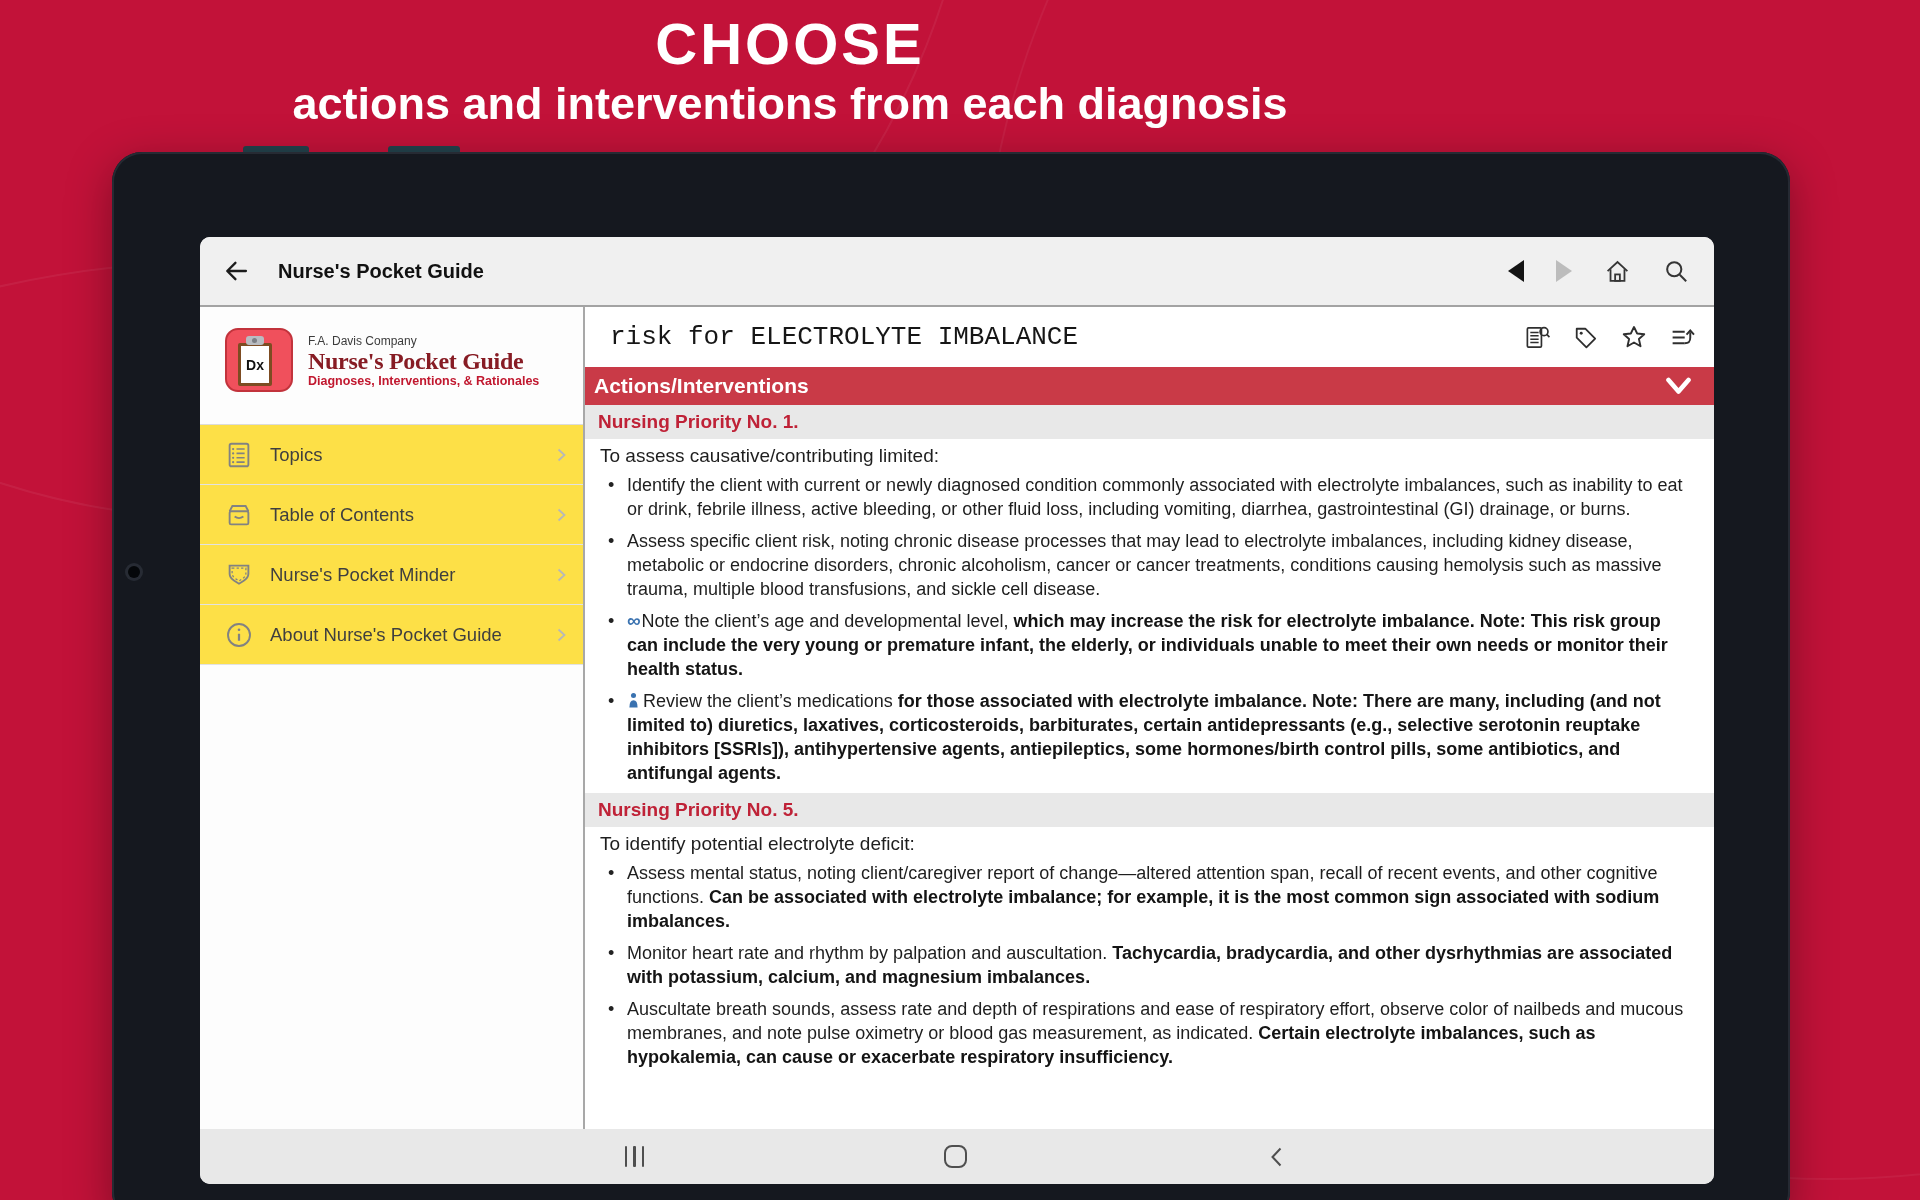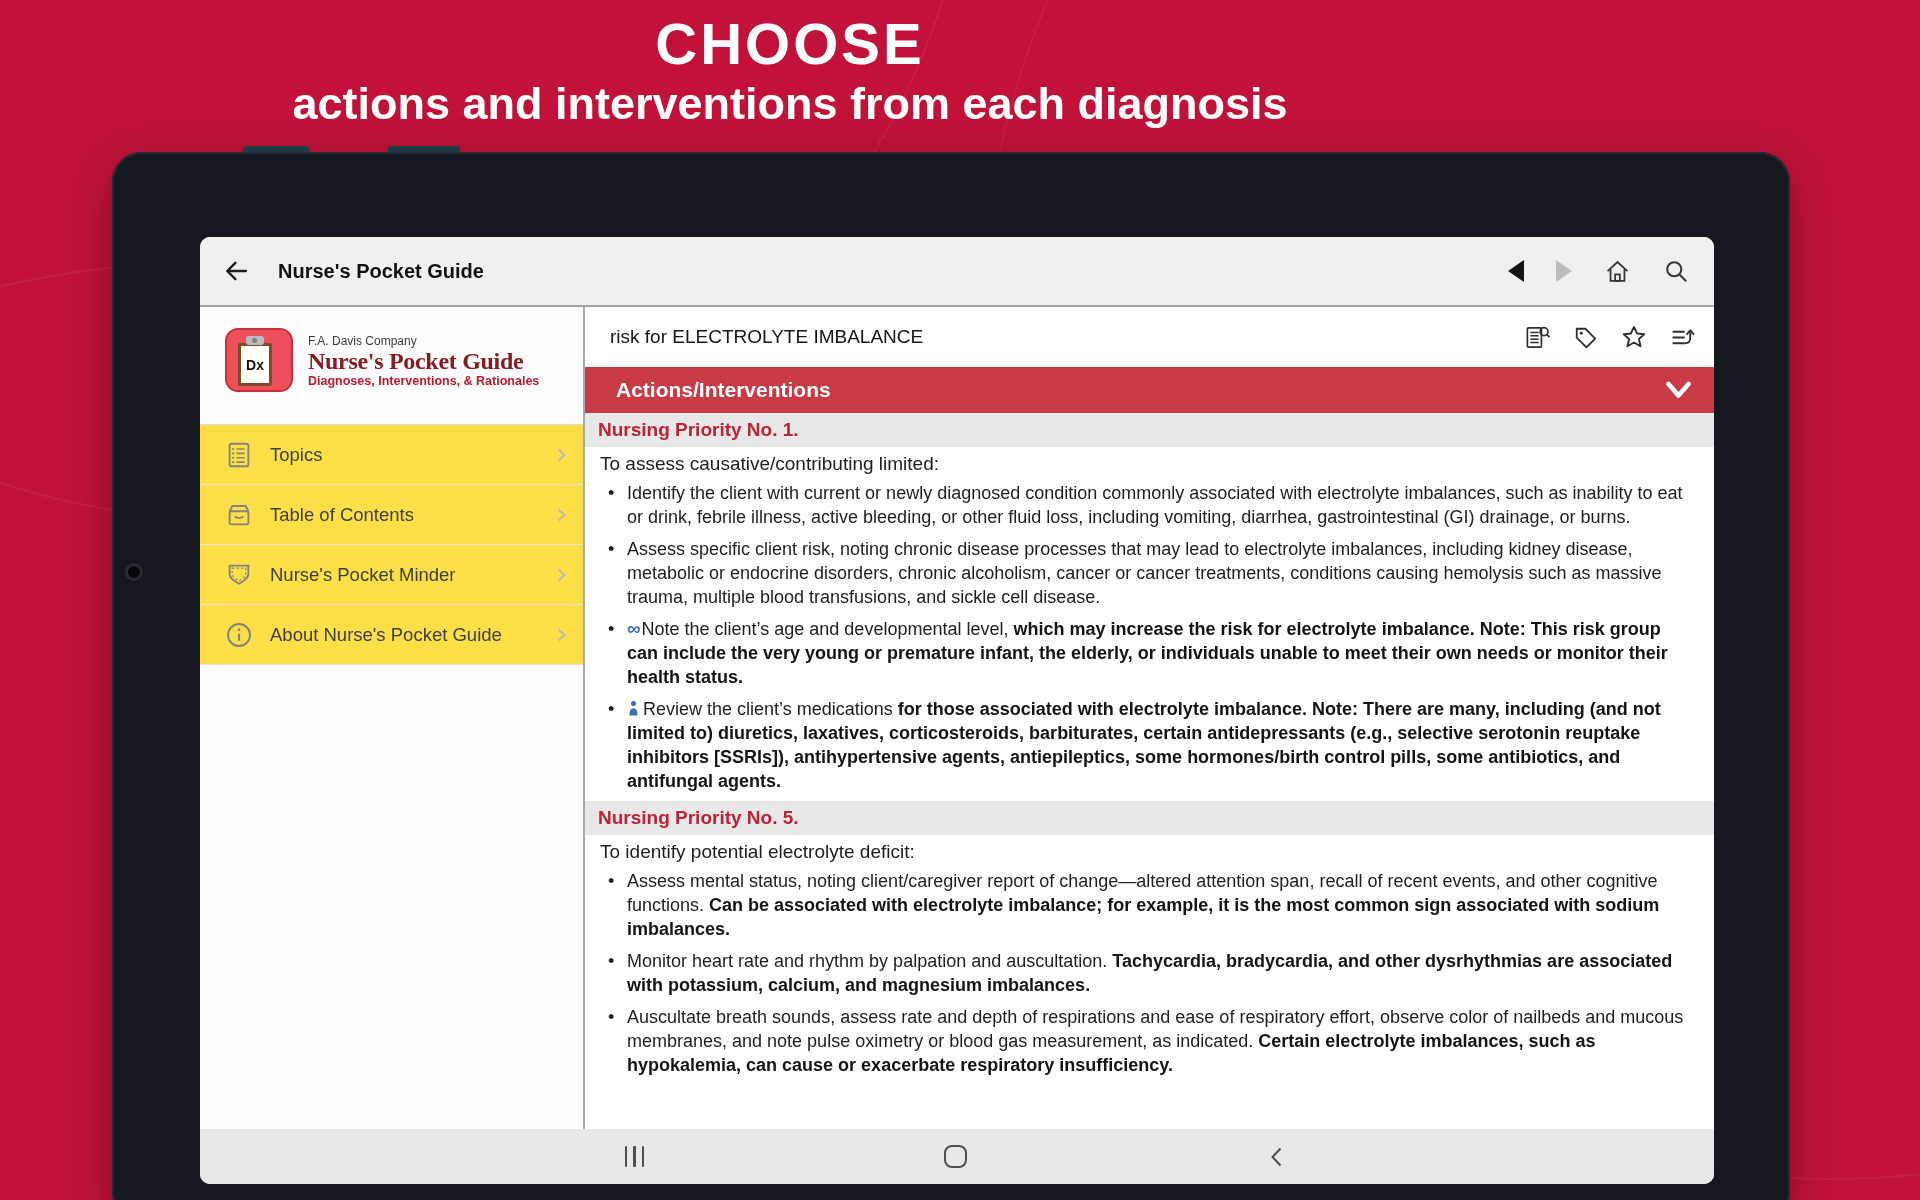--- a/index.html
+++ b/index.html
@@ -53,23 +53,23 @@
   .tagline { font-size:12.5px; font-weight:700; color:#c1182f; white-space:nowrap; }
   .menu { list-style:none; border-top:1px solid #dcdcdc; }
   .menu li { height:60px; display:flex; align-items:center; padding:0 12px 0 24px; border-bottom:1px solid #e2e2e2; background:#fde047; cursor:pointer; }
   .menu .micon { width:30px; height:30px; flex:none; margin-right:16px; display:flex; align-items:center; }
   .menu .mlabel { font-size:18.5px; color:#3f3f3f; }
   .menu .chev { margin-left:auto; display:flex; }
 
   
   .content { flex:1; background:#fff; overflow:hidden; position:relative; }
   .ctitle { height:60px; display:flex; align-items:center; padding:0 16px 0 25px; background:#fff; }
-  .ctitle .ttext { font-size:19px; color:#161616; }
+  .ctitle .ttext { font-size:26px; color:#161616;font-family:Liberation Mono, monospace; }
   .ctools { margin-left:auto; display:flex; align-items:center; gap:21px; }
-  .banner { height:46px; background:#c93a47; display:flex; align-items:center; padding:0 22px 0 31px; cursor:pointer;text-align:right; }
+  .banner { height:38px; background:#c93a47; display:flex; align-items:center; padding:0 22px 0 9px; cursor:pointer;text-align:right; }
   .banner .blabel { color:#fff; font-weight:700; font-size:21px; }
   .banner .bchev { margin-left:auto; display:flex; }
   .pband { height:34px; background:#e8e8e8; display:flex; align-items:center; padding-left:13px; }
   .pband span { color:#bf2237; font-weight:700; font-size:19px; }
   .intro { margin:6px 0 6px 0; padding-left:15px; font-size:19px; color:#1e1e1e; }
   .bullets { list-style:none; padding:0 26px 0 23px; }
   .bullets li { display:flex; gap:10px; margin-bottom:8px; }
   .bullets .dot { flex:none; width:9px; font-size:18px; line-height:24px; color:#222; }
   .bullets .txt { font-size:18px; line-height:24px; color:#1e1e1e; }
   .bullets .txt b { font-weight:700; color:#141414; }

